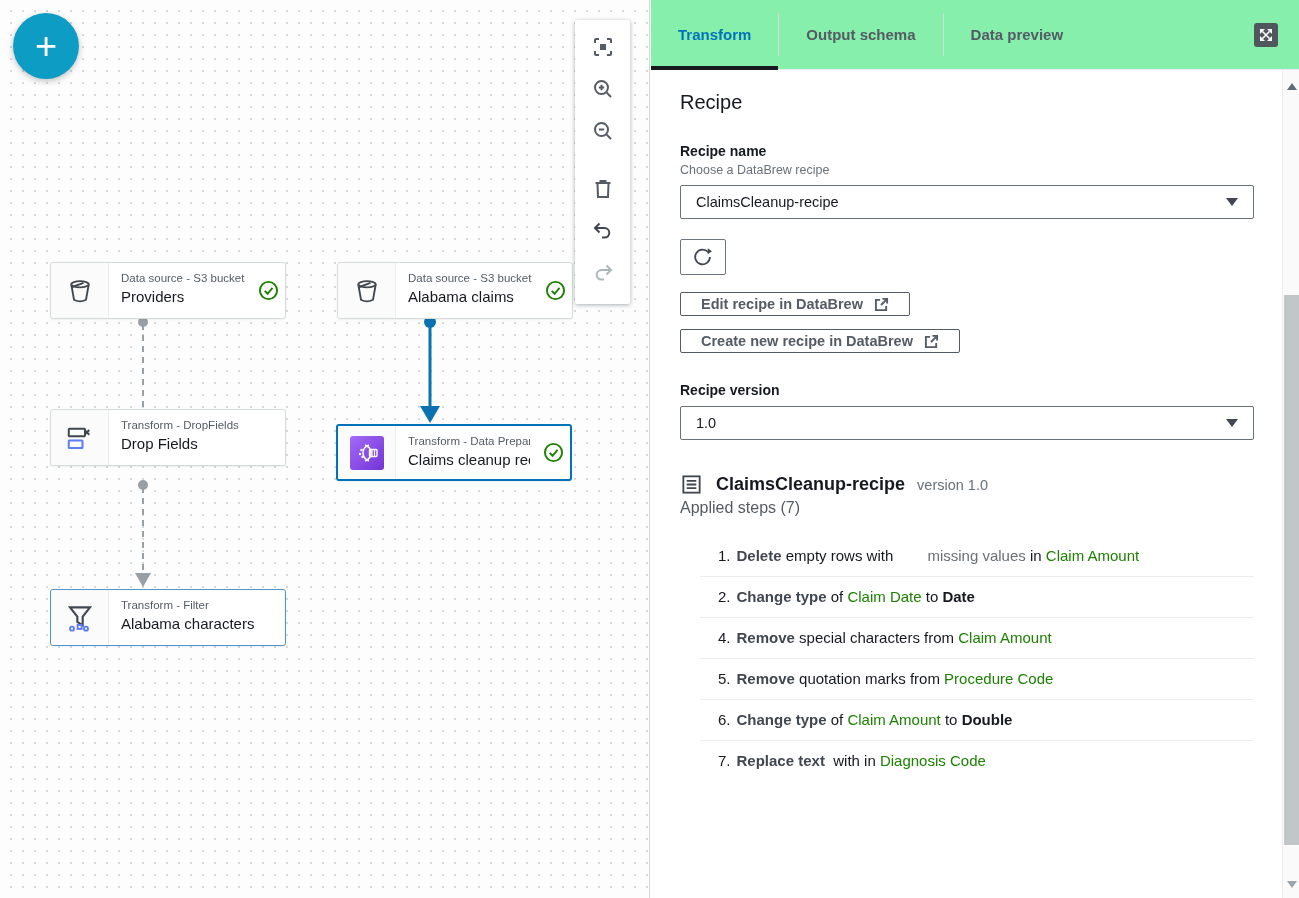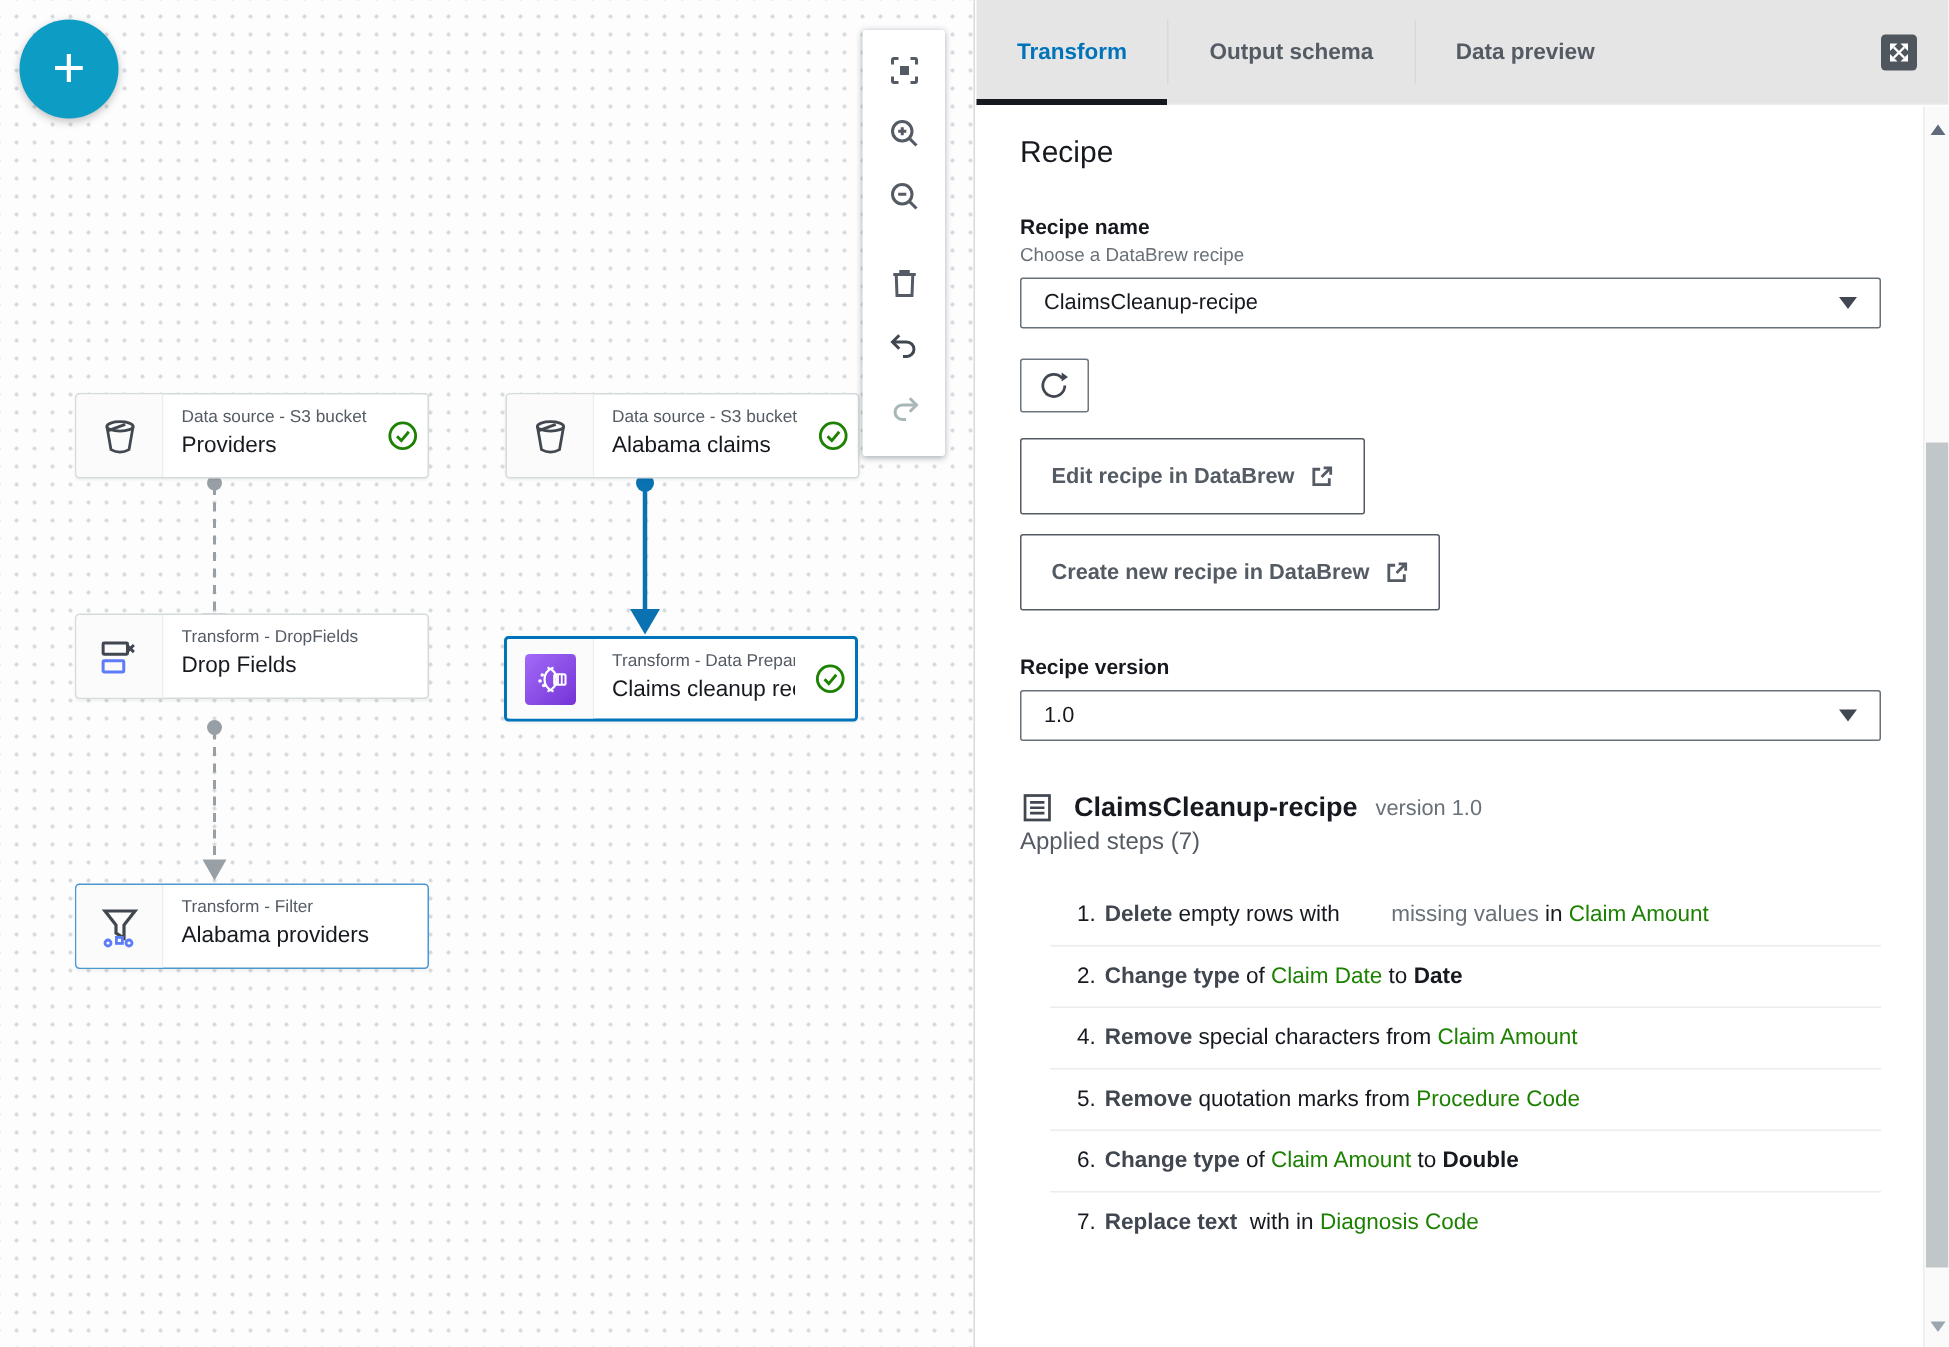--- a/index.html
+++ b/index.html
@@ -31,21 +31,21 @@
   .node-status { width:34px; min-width:34px; display:flex; align-items:center; justify-content:center; }
 
   .toolbar { position:absolute; left:575px; top:20px; width:55px; background:#fff; border-radius:2px;
     box-shadow:0 1px 4px rgba(0,28,36,.35); padding:6px 0 10px; display:flex; flex-direction:column; align-items:center; }
   .tool-btn { width:55px; height:42px; display:flex; align-items:center; justify-content:center; cursor:pointer; }
   .tool-gap { height:16px; }
 
   
   .panel { position:absolute; left:651px; top:0; width:648px; height:898px; background:#fff; }
 
-  .tabbar { height:70px; display:flex; align-items:stretch; border-bottom:1px solid #eaeded; position:relative; background:#e5e5e5;text-align:center; }
+  .tabbar { height:70px; display:flex; align-items:stretch; border-bottom:1px solid #eaeded; position:relative; background:#86efac;text-align:center; }
   .tab { position:relative; display:flex; align-items:center; padding:0 27px; font-size:15px; font-weight:700;
     color:#545b64; cursor:pointer; white-space:nowrap; }
   .tab.active { color:#0073bb; }
   .tab.active::after { content:""; position:absolute; left:0; right:0; bottom:-1px; height:4px; background:#16191f; }
   .tab-sep { width:1px; background:#d5dbdb; margin:13px 0; }
   .expand-btn { margin-left:auto; margin-right:20px; align-self:center; cursor:pointer; display:flex; }
 
   .content { position:absolute; top:71px; left:0; right:17px; bottom:0; padding:14px 28px 0 29px; overflow:hidden; }
 
   .recipe-heading { font-size:20px; font-weight:500; color:#16191f; margin-top:6px; }
@@ -53,21 +53,21 @@
   .field-desc { font-size:12.5px; color:#687078; margin-top:4px; }
   .select { margin-top:8px; width:100%; height:34px; border:1px solid #687078; border-radius:2px;
     display:flex; align-items:center; justify-content:space-between; padding:0 15px; font-size:14.5px;
     color:#16191f; background:#fff; cursor:pointer; }
   .caret { width:0; height:0; border-left:6px solid transparent; border-right:6px solid transparent;
     border-top:8px solid #414750; }
 
   .refresh-btn { margin-top:20px; width:46px; height:36px; border:1px solid #6b7680; border-radius:2px;
     background:#fff; display:flex; align-items:center; justify-content:center; cursor:pointer; }
   .btn-row { margin-top:17px; }
-  .btn { height:51px; border:1px solid #545b64; border-radius:2px; background:#fff; color:#545b64;
+  .btn { height:24px; border:1px solid #545b64; border-radius:2px; background:#fff; color:#545b64;
     font-weight:700; font-size:14.5px; display:inline-flex; align-items:center; gap:11px; padding:0 20px;
     cursor:pointer; font-family:inherit; }
 
   .recipe-summary { margin-top:33px; display:flex; align-items:center; }
   .recipe-summary-icon { display:flex; margin-right:13px; }
   .recipe-title { font-size:18px; font-weight:700; color:#16191f; }
   .recipe-version { font-size:14.5px; color:#687078; margin-left:12px; }
   .applied { font-size:16px; color:#545b64; margin-top:3px; }
 
   .steps { list-style:none; margin-top:19px; padding-left:20px; }
@@ -204,21 +204,21 @@
     <div class="node-icon">
       <svg width="32" height="32" viewBox="0 0 24 24" fill="none">
         <path d="M4.5 4 H19.5 L14 11 V17.5 L10 15 V11 Z" stroke="#414750" stroke-width="1.6"></path>
         <circle cx="6" cy="20" r="1.5" stroke="#5c7cfa" stroke-width="1.4"></circle>
         <rect x="10.2" y="17.2" width="3" height="3" stroke="#5c7cfa" stroke-width="1.4"></rect>
         <circle cx="16.5" cy="20" r="1.5" stroke="#5c7cfa" stroke-width="1.4"></circle>
       </svg>
     </div>
     <div class="node-body">
       <div class="node-cat">Transform - Filter</div>
-      <div class="node-name">Alabama providers</div>
+      <div class="node-name">Alabama characters</div>
     </div>
   </div>
 
   <div class="toolbar">
     <div class="tool-btn">
       <svg width="24" height="24" viewBox="0 0 24 24" fill="none" stroke="#545b64" stroke-width="2">
         <path d="M4 8 V5 Q4 4 5 4 H8"></path>
           <path d="M16 4 H19 Q20 4 20 5 V8"></path>
         <path d="M20 16 V19 Q20 20 19 20 H16"></path>
           <path d="M8 20 H5 Q4 20 4 19 V16"></path>

